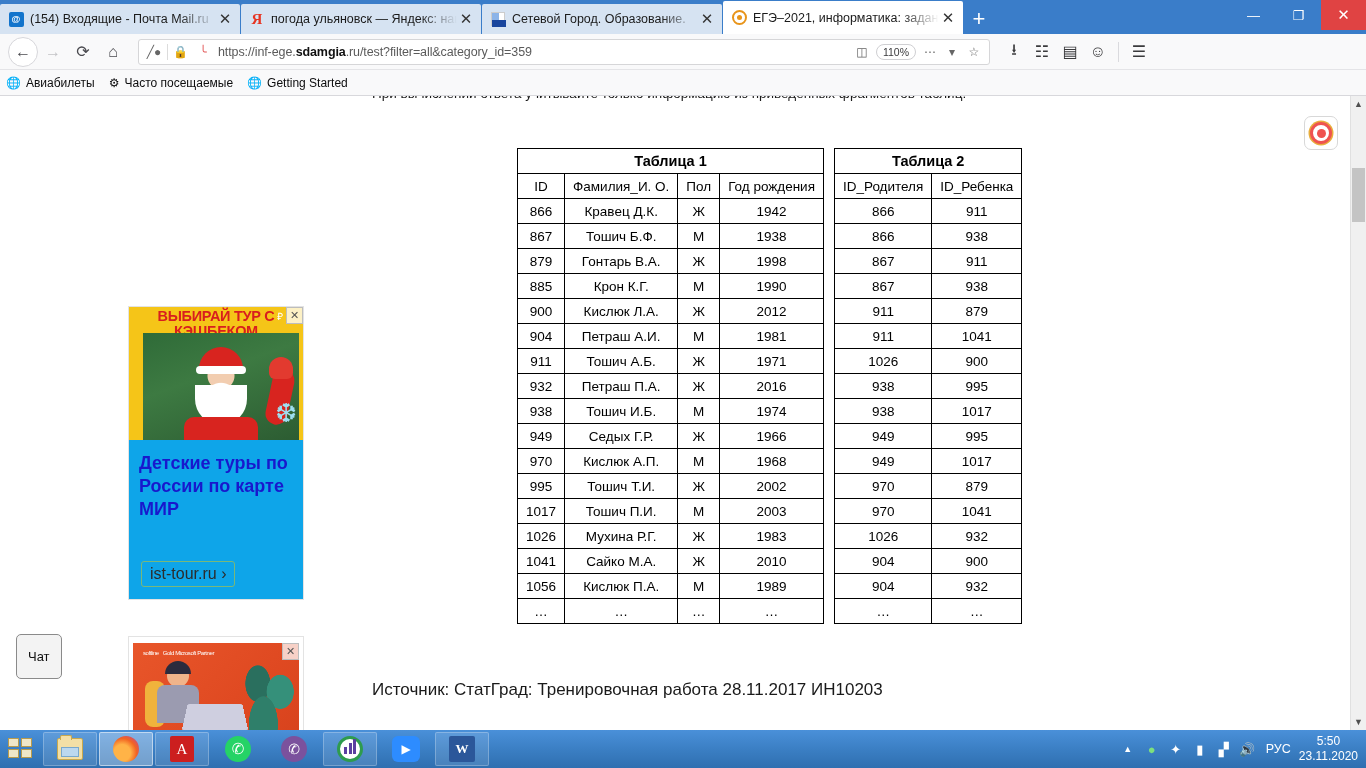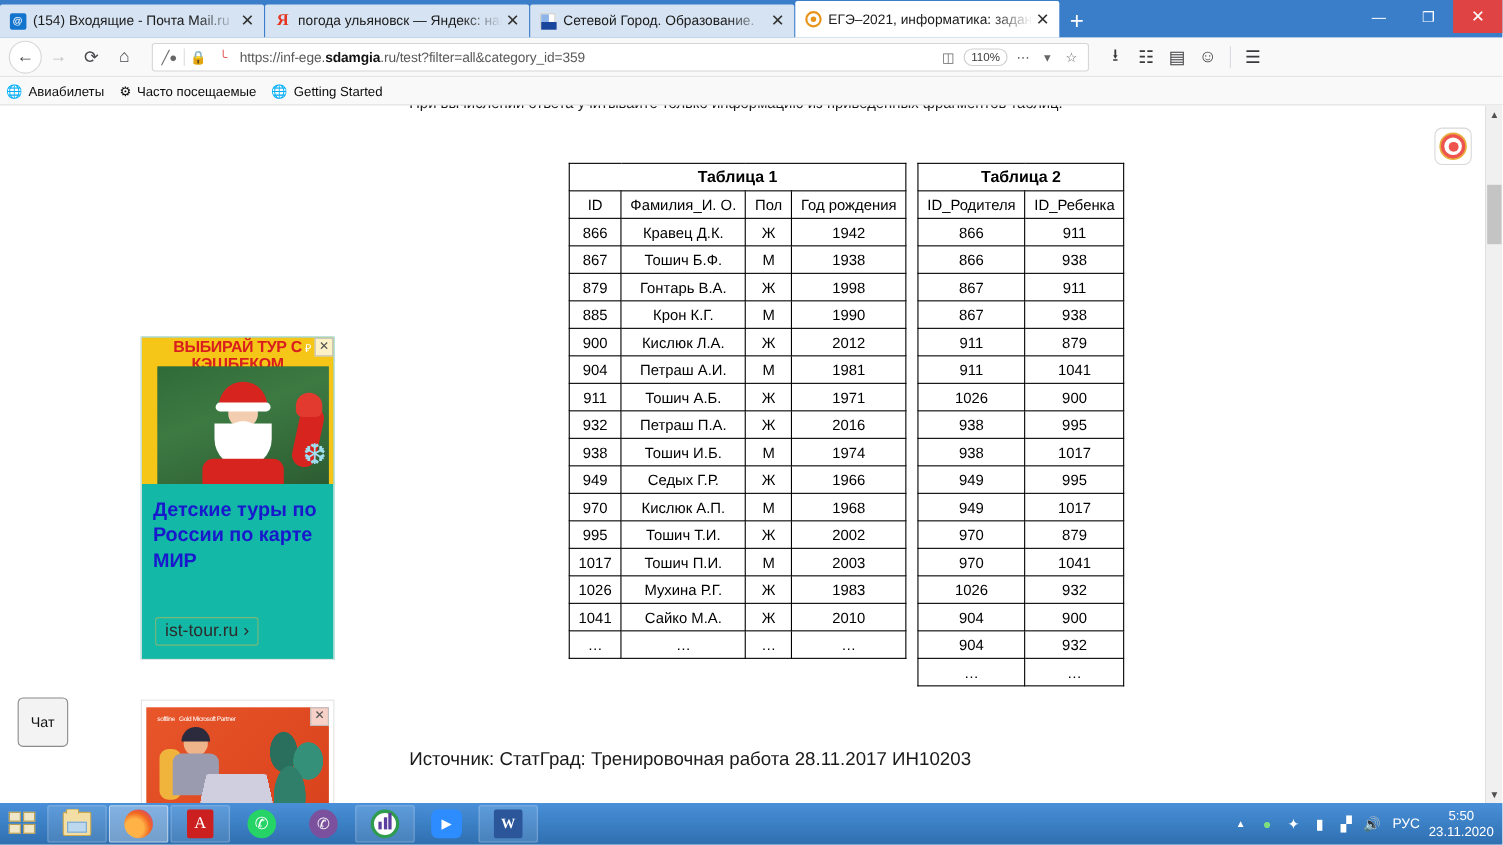--- a/index.html
+++ b/index.html
@@ -164,21 +164,21 @@
     margin: 10px 0 0 0; height: 26px; background: #5d80ab;
     border-radius: 4px; color: #fff; font-size: 12.5px;
     display: flex; align-items: center; justify-content: center;
     cursor: pointer;
   }
   .vk-btn .vk-glyph { font-weight: bold; font-size: 12px; margin-right: 6px; font-style: italic;}
 
   
   .ad1 {
     position: absolute; left: 128px; top: 210px;
-    width: 176px; background: #14b8a6;
+    width: 176px; background: #0ea5e9;
     border: 1px solid #e3e3e3;
   }
   .ad1-img {
     position: relative; height: 133px;
     background: #f5c518; overflow: hidden;
   }
   .ad1-head {
     text-align: center; color: #d81e1e; font-weight: 900;
     font-size: 14.5px; line-height: 15px; padding-top: 2px;
     letter-spacing: -0.3px;
@@ -624,20 +624,26 @@
               <td>Ж</td>
               <td>1983</td>
             </tr>
         <tr>
               <td>1041</td>
               <td>Сайко М.А.</td>
               <td>Ж</td>
               <td>2010</td>
             </tr>
         <tr>
+              <td>1056</td>
+              <td>Кислюк П.А.</td>
+              <td>М</td>
+              <td>1989</td>
+            </tr>
+        <tr>
               <td>…</td>
               <td>…</td>
               <td>…</td>
               <td>…</td>
             </tr>
       </tbody>
     </table>
 
     <table class="dt t2">
       <tbody>

